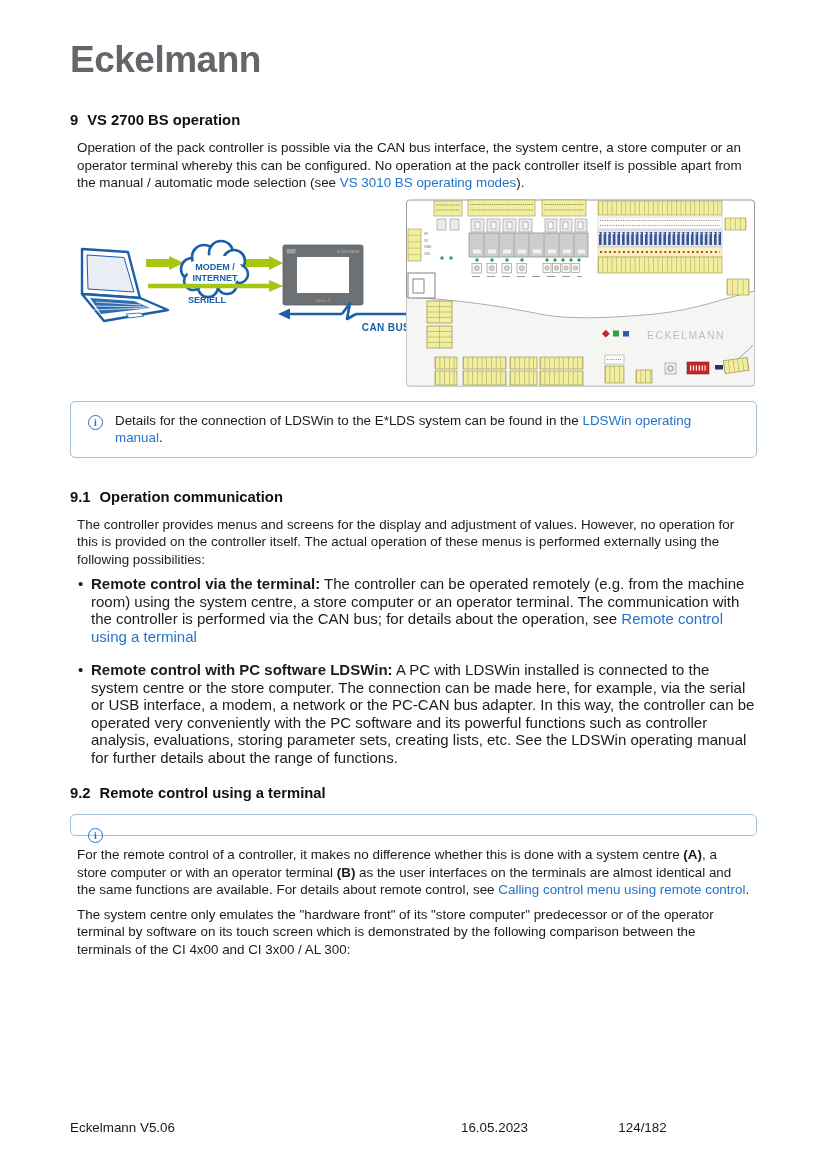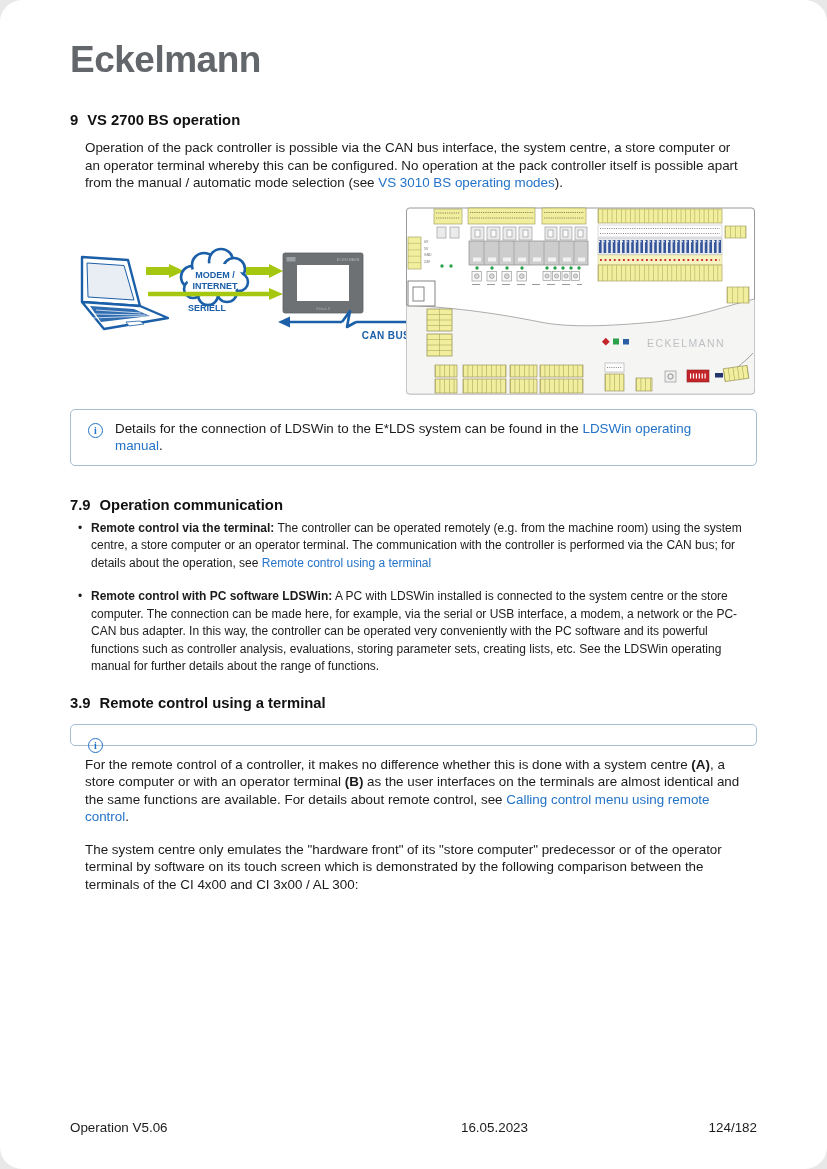--- a/index.html
+++ b/index.html
@@ -1,40 +1,40 @@
 <!DOCTYPE html>
 <html><head>
 <meta charset="utf-8">
 <style>
   html,body{margin:0;padding:0;background:#e8e8e8;}
   .page{position:relative;width:827px;height:1169px;background:#ffffff;margin:0 auto;
-        font-family:"Liberation Sans",sans-serif;color:#1b1b1b;overflow:hidden;border-radius:22px;}
+        font-family:"Liberation Sans",sans-serif;color:#1b1b1b;overflow:hidden;}
   .content{position:absolute;left:70px;right:70px;top:0;}
   .logo{margin-top:40px;font-size:37px;font-weight:bold;color:#63666a;letter-spacing:-0.5px;line-height:40px;}
   .h-sec{display:flex;gap:9px;font-size:14.8px;font-weight:bold;line-height:20px;color:#111;}
   .h1{margin-top:30px;}
   .h91{margin-top:29px;}
   .h92{margin-top:17px;}
-  p{margin:15px;font-size:13.4px;line-height:17.5px;}
+  p{margin:7px;font-size:13.4px;line-height:17.5px;}
   .mt9{margin-top:9px}.mt6{margin-top:6px}.mt10{margin-top:10px}
   a.lnk{color:#2473c8;text-decoration:none;cursor:pointer;}
   .diagram{margin-top:6px;}
   .note{position:relative;border:1px solid #a7bfd3;border-radius:5px;margin-top:8px;
         padding:10px 16px 10px 44px;font-size:13.4px;line-height:17.5px;}
   .note2{margin-top:11px;color:#2d2d2d;}
   .note-icon{position:absolute;left:17px;top:13px;width:13px;height:13px;border:1.5px solid #2473c8;
         border-radius:50%;color:#2473c8;font-weight:bold;font-size:10px;line-height:13px;text-align:center;
         font-family:"Liberation Serif",serif;}
   ul.blt{margin:5px 0 0 0;padding:0;list-style:none;}
-  ul.blt li{position:relative;padding-left:21px;margin-bottom:16px;font-size:12px;line-height:17.5px;}
+  ul.blt li{position:relative;padding-left:21px;margin-bottom:16px;font-size:15px;line-height:17.5px;}
   ul.blt li::before{content:"\2022";position:absolute;left:8px;top:0;}
   .footer{position:absolute;top:1120px;left:70px;right:70px;display:flex;font-size:13.4px;color:#1b1b1b;}
   .footer span{flex:1;}
   .footer .c{text-align:right;}
-  .footer .r{text-align:right;}
+  .footer .r{text-align:center;}
 </style>
 </head>
 <body>
 
 <div class="page">
   <div class="content">
 
     <div class="logo">Eckelmann</div>
 
     <div class="h-sec h1">
@@ -280,43 +280,44 @@
         </g>
       </svg>
     </div>
 
     <div class="note">
       <span class="note-icon">i</span>
       <span>Details for the connection of LDSWin to the E*LDS system can be found in the </span><a class="lnk">LDSWin operating manual</a><span>.</span>
     </div>
 
     <div class="h-sec h91">
-      <span>7.9</span>
+      <span>9.1</span>
       <span>Operation communication</span>
     </div>
 
+    <p class="mt9">The controller provides menus and screens for the display and adjustment of values. However, no operation for this is provided on the controller itself. The actual operation of these menus is performed externally using the following possibilities:</p>
 
     <ul class="blt">
       <li><b>Remote control via the terminal:</b><span> The controller can be operated remotely (e.g. from the machine room) using the system centre, a store computer or an operator terminal. The communication with the controller is performed via the CAN bus; for details about the operation, see </span><a class="lnk">Remote control using a terminal</a></li>
       <li><b>Remote control with PC software LDSWin:</b><span> A PC with LDSWin installed is connected to the system centre or the store computer. The connection can be made here, for example, via the serial or USB interface, a modem, a network or the PC-CAN bus adapter. In this way, the controller can be operated very conveniently with the PC software and its powerful functions such as controller analysis, evaluations, storing parameter sets, creating lists, etc. See the LDSWin operating manual for further details about the range of functions.</span></li>
     </ul>
 
     <div class="h-sec h92">
-      <span>3.9</span>
+      <span>9.2</span>
       <span>Remote control using a terminal</span>
     </div>
 
     <div class="note note2">
       <span class="note-icon">i</span>
     </div>
 
     <p class="mt10"><span>For the remote control of a controller, it makes no difference whether this is done with a system centre </span><b>(A)</b><span>, a store computer or with an operator terminal </span><b>(B)</b><span> as the user interfaces on the terminals are almost identical and the same functions are available. For details about remote control, see </span><a class="lnk">Calling control menu using remote control</a><span>.</span></p>
 
     <p>The system centre only emulates the "hardware front" of its "store computer" predecessor or of the operator terminal by software on its touch screen which is demonstrated by the following comparison between the terminals of the CI 4x00 and CI 3x00 / AL 300:</p>
 
   </div>
 
   <div class="footer">
-    <span>Operation V5.06</span>
+    <span>Eckelmann V5.06</span>
     <span class="c">16.05.2023</span>
     <span class="r">124/182</span>
   </div>
 </div>
 
 </body></html>

